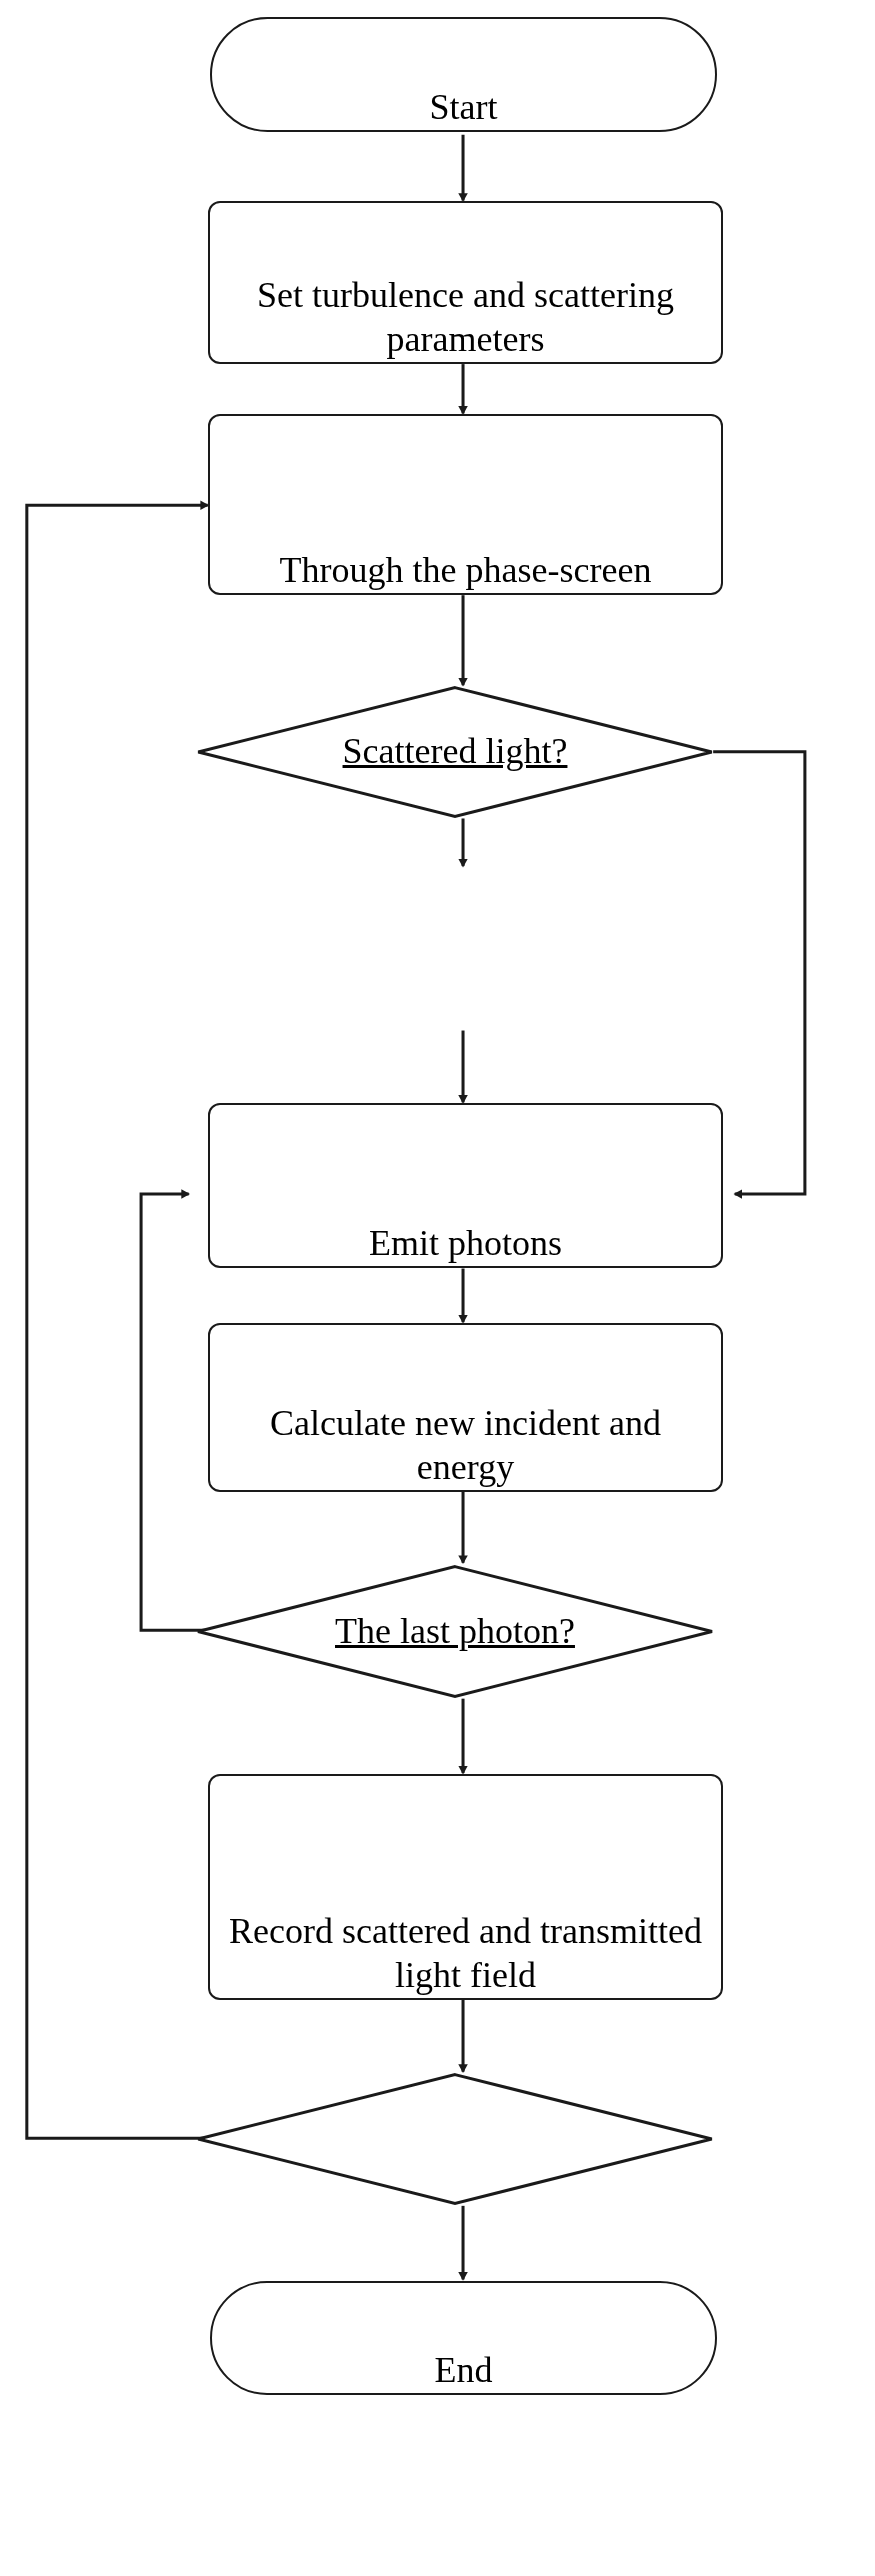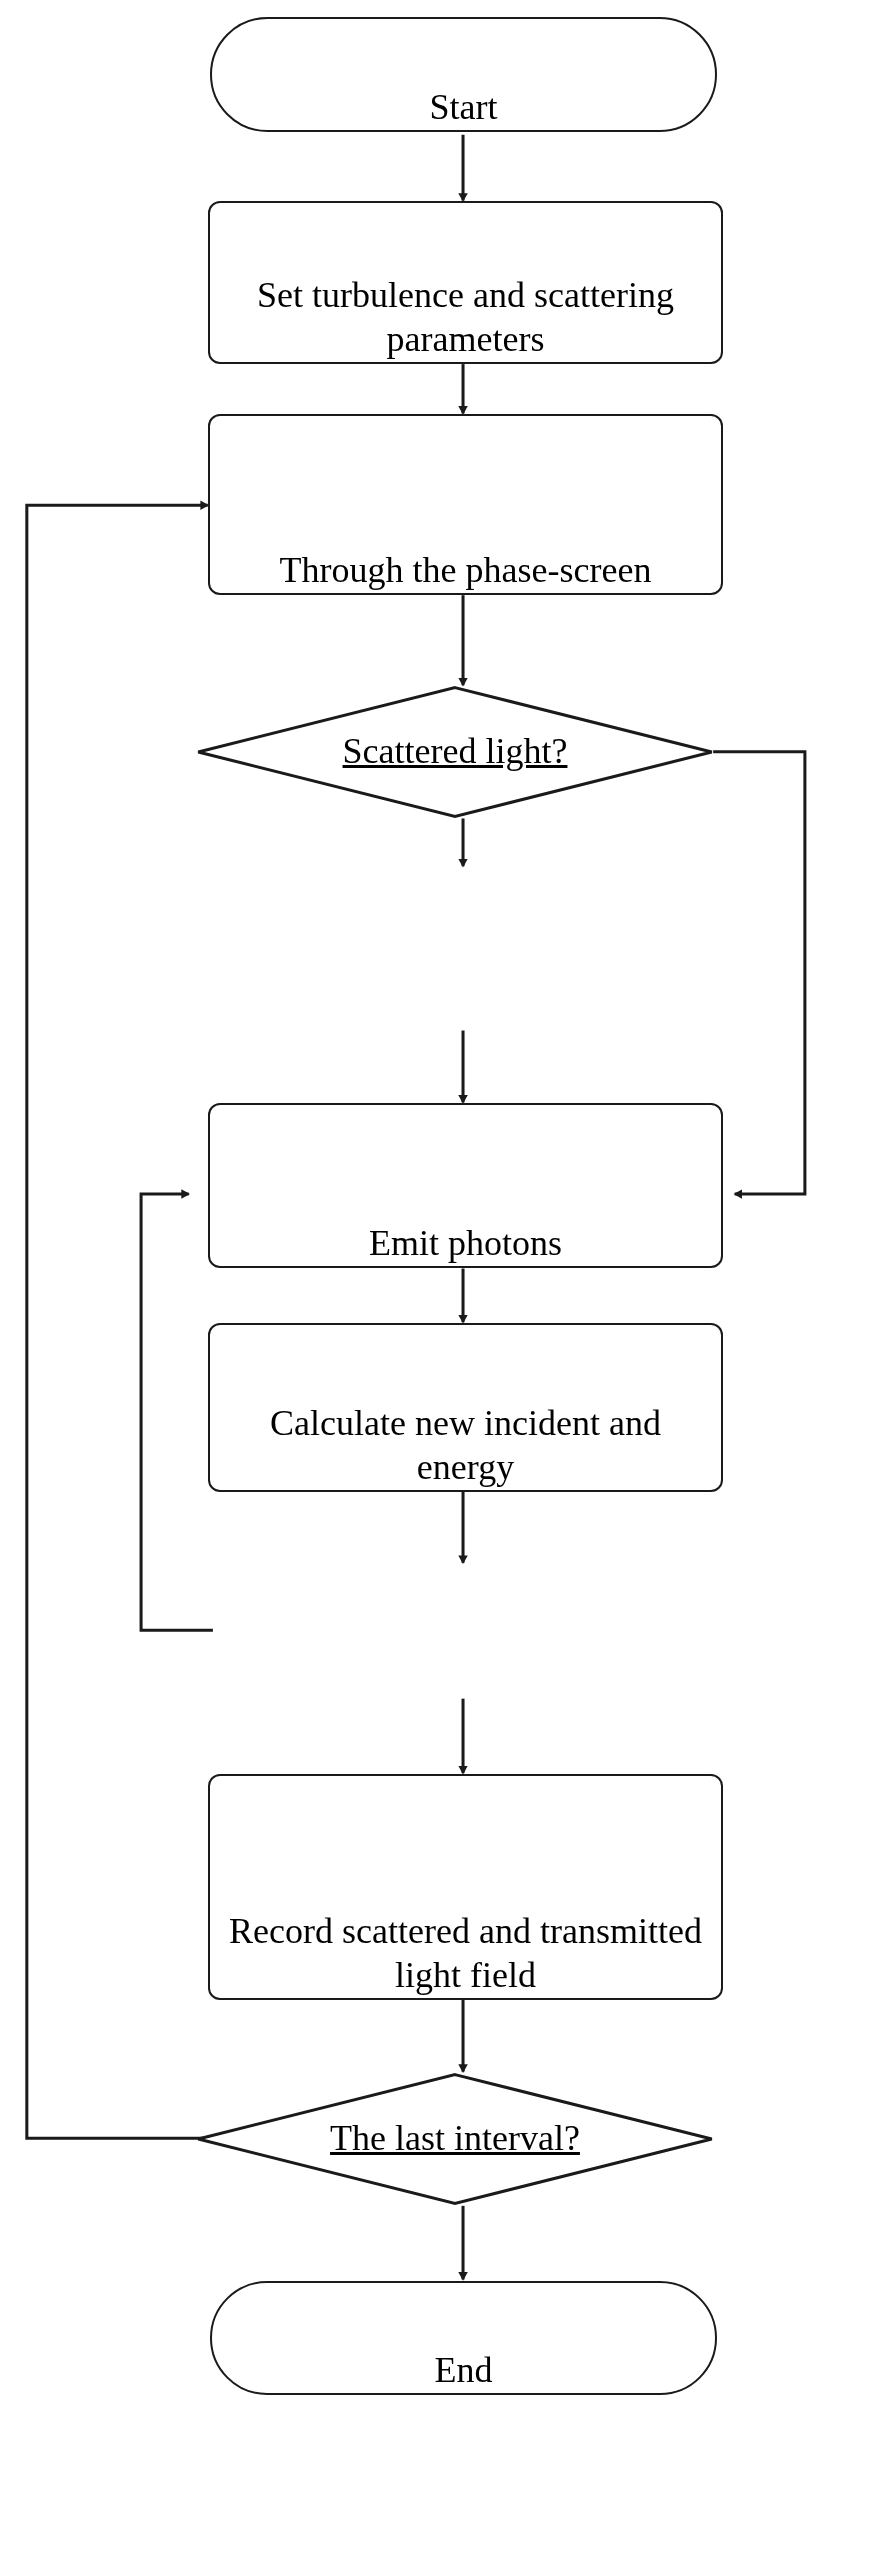--- a/index.html
+++ b/index.html
@@ -133,30 +133,35 @@
 
 
   <div class="node process" style="left:208px; top:1103px; width:515px; height:165px;">
     <span>Emit photons</span>
   </div>
 
   <div class="node process" style="left:208px; top:1323px; width:515px; height:169px;">
     <span>Calculate new incident and energy</span>
   </div>
 
+  <div class="decision-wrap" style="left:195px; top:1564px; width:520px; height:135px;">
+    <svg width="520" height="135" viewBox="0 0 600 156">
+      <polygon points="300,3 597,78 300,153 3,78" fill="#ffffff" stroke="#1a1a1a" stroke-width="3.5"></polygon>
+    </svg>
+    <span class="decision-label">The last photon?</span>
+  </div>
 
   <div class="node process" style="left:208px; top:1774px; width:515px; height:226px;">
     <span>Record scattered and transmitted light field</span>
   </div>
 
   <div class="decision-wrap" style="left:195px; top:2072px; width:520px; height:134px;">
     <svg width="520" height="134" viewBox="0 0 600 155">
       <polygon points="300,3 597,77.5 300,152 3,77.5" fill="#ffffff" stroke="#1a1a1a" stroke-width="3.5"></polygon>
     </svg>
-    <span class="decision-label">The last interval?</span>
   </div>
 
   <div class="node terminator" style="left:210px; top:2281px; width:507px; height:114px;">
     <span>End</span>
   </div>
 
 </div>
 
 
 </body></html>

